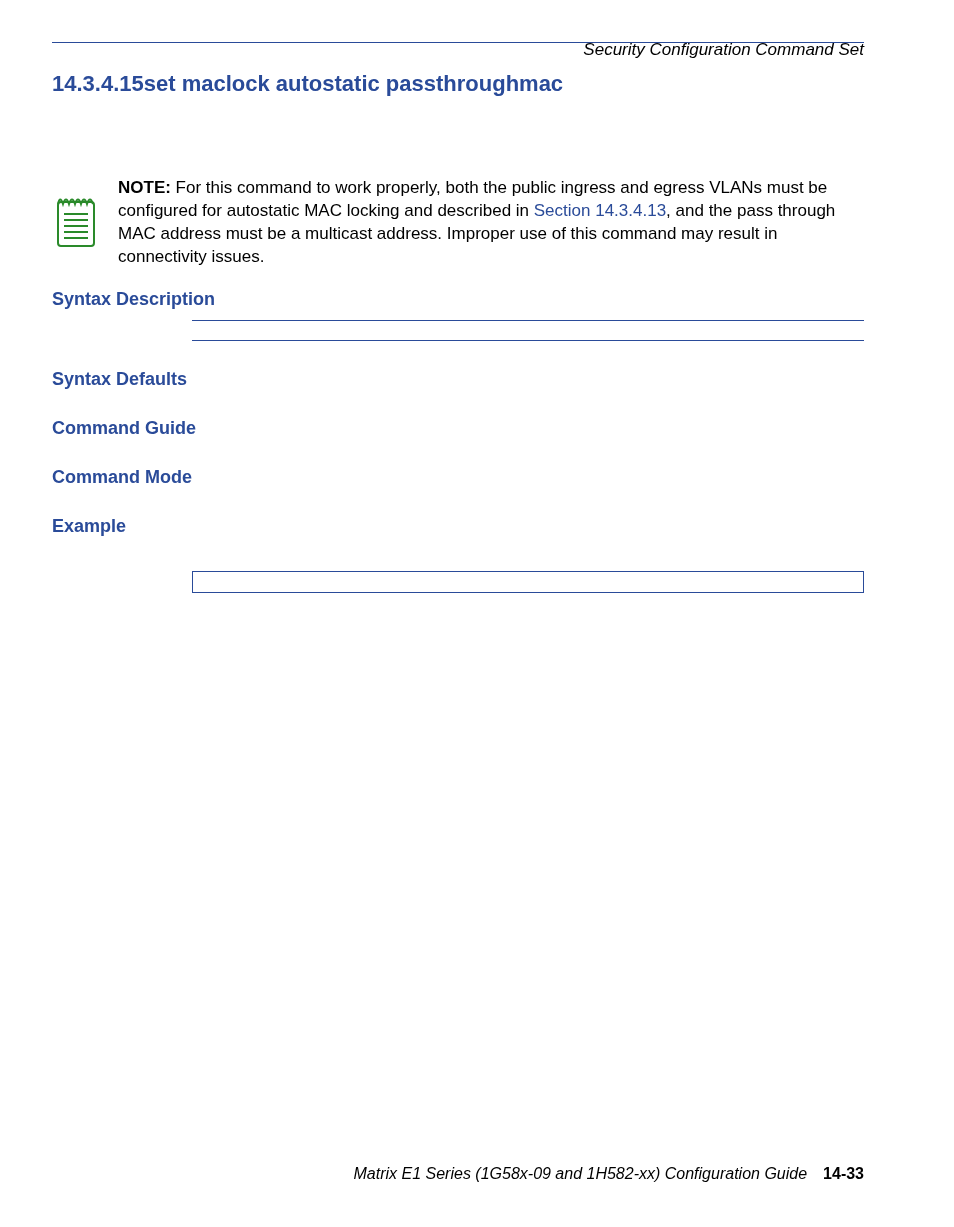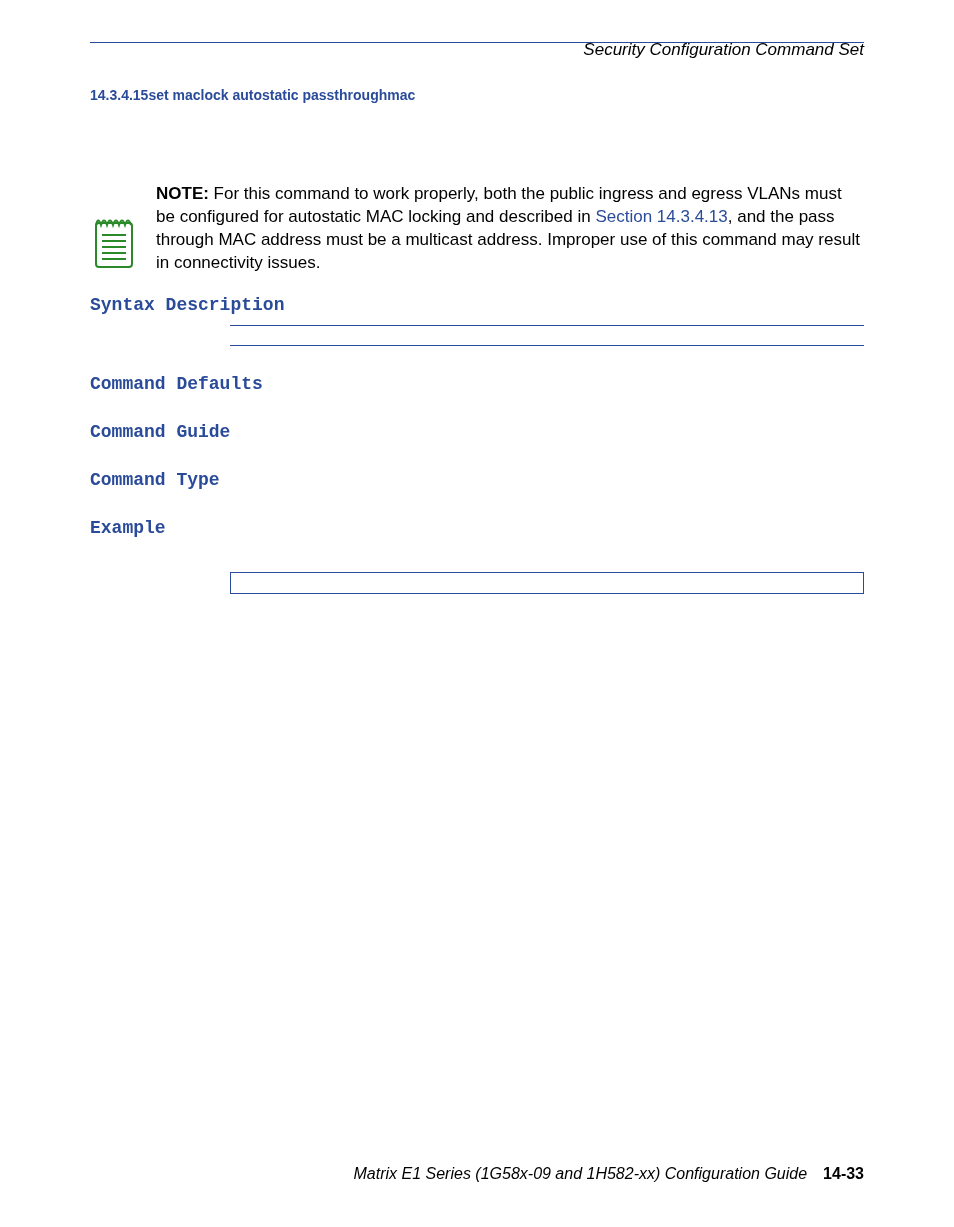--- a/index.html
+++ b/index.html
@@ -1,35 +1,35 @@
 <!DOCTYPE html>
 <html><head>
 <meta charset="utf-8">
 <style>
   * { box-sizing: border-box; margin: 0; padding: 0; }
   html, body { width: 954px; height: 1227px; font-family: Arial, Helvetica, sans-serif; color: #000; background: #fff; }
-  .page { position: relative; width: 934px; height: 1227px; padding: 40px 70px 40px 90px; }
+  .page { position: relative; width: 934px; height: 1227px; padding: 40px 70px 40px 52px; }
   .header-line1 { font-style: italic; font-size: 17px; text-align: right; margin-bottom: 6px; }
   .header-line2 { font-style: italic; font-size: 17px; text-align: right; margin-bottom: 6px; }
   .hr-top { border: none; border-top: 1.5px solid #2a4b99; margin-top: -24px; margin-bottom: 4px; }
-  .section-heading { color: #2a4b99; font-weight: bold; font-size: 14px; margin-top: 44px; margin-bottom: 24px; }
-  .note-block { display: flex; align-items: flex-end; gap: 16px; margin-top: 80px; margin-bottom: 20px; }
+  .section-heading { color: #2a4b99; font-weight: bold; font-size: 22px; margin-top: 28px; margin-bottom: 24px; }
+  .note-block { display: flex; align-items: center; gap: 16px; margin-top: 80px; margin-bottom: 20px; }
   .note-icon { flex: 0 0 auto; }
   .note-text { font-size: 17px; line-height: 1.35; }
   .note-label { font-weight: bold; }
   .note-link { color: #2a4b99; }
   .sub-heading { color: #2a4b99; font-weight: bold; font-size: 18px; margin-top: 14px; margin-bottom: 10px; }
   .syntax-box { margin-left: 140px; border: 1px solid #2a4b99; height: 22px; margin-top: 8px; }
   .syntax-desc-table { margin-left: 140px; margin-top: 4px; }
   .syntax-desc-table .line1 { border-top: 1px solid #2a4b99; height: 20px; }
   .syntax-desc-table .line2 { border-top: 1px solid #2a4b99; }
   .section-spacer { height: 8px; }
   .footer { position: absolute; bottom: 44px; left: 90px; right: 70px; display: flex; justify-content: flex-end; align-items: baseline; font-style: italic; font-size: 16px; gap: 16px; }
   .footer .pagenum { font-weight: bold; font-style: normal; }
-  .sub-block { margin-bottom: 28px; font-family: Liberation Mono, monospace; }
+  .sub-block { margin-bottom: 28px; }
 </style>
 </head>
 <body>
 
 <div class="page">
 
   <div class="header-line1">Security Configuration Command Set</div>
   <hr class="hr-top">
 
   <h2 class="section-heading">
@@ -55,29 +55,29 @@
 
   <div class="sub-block">
     <div class="sub-heading">Syntax Description</div>
     <div class="syntax-desc-table">
       <div class="line1"></div>
       <div class="line2"></div>
     </div>
   </div>
 
   <div class="sub-block">
-    <div class="sub-heading">Command Defaults</div>
+    <div class="sub-heading">Syntax Defaults</div>
   </div>
 
   <div class="sub-block">
     <div class="sub-heading">Command Guide</div>
   </div>
 
   <div class="sub-block">
-    <div class="sub-heading">Command Type</div>
+    <div class="sub-heading">Command Mode</div>
   </div>
 
   <div class="sub-block">
     <div class="sub-heading">Example</div>
     <div class="section-spacer"></div>
     <div class="section-spacer"></div>
     <div class="syntax-box"></div>
   </div>
 
   <div class="footer">

